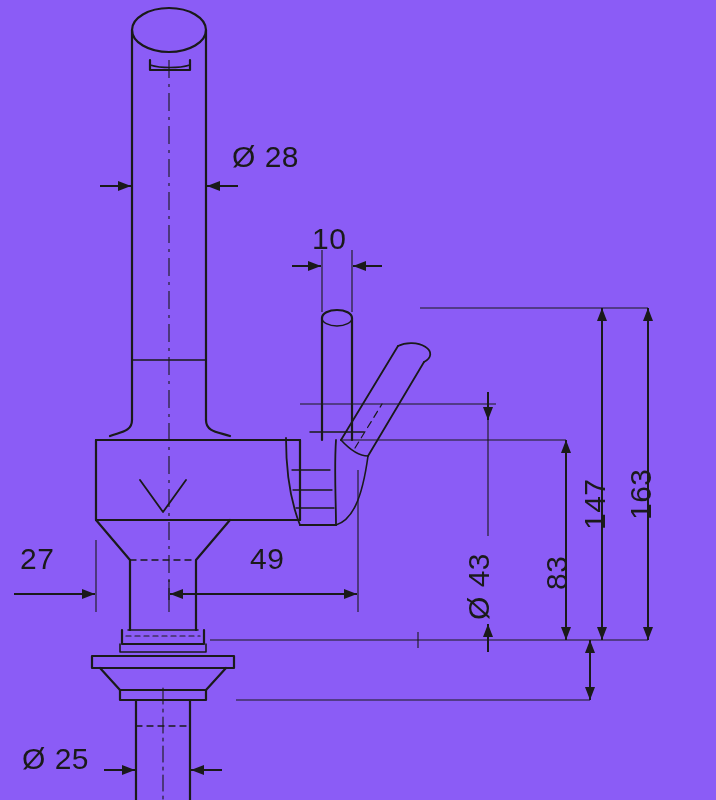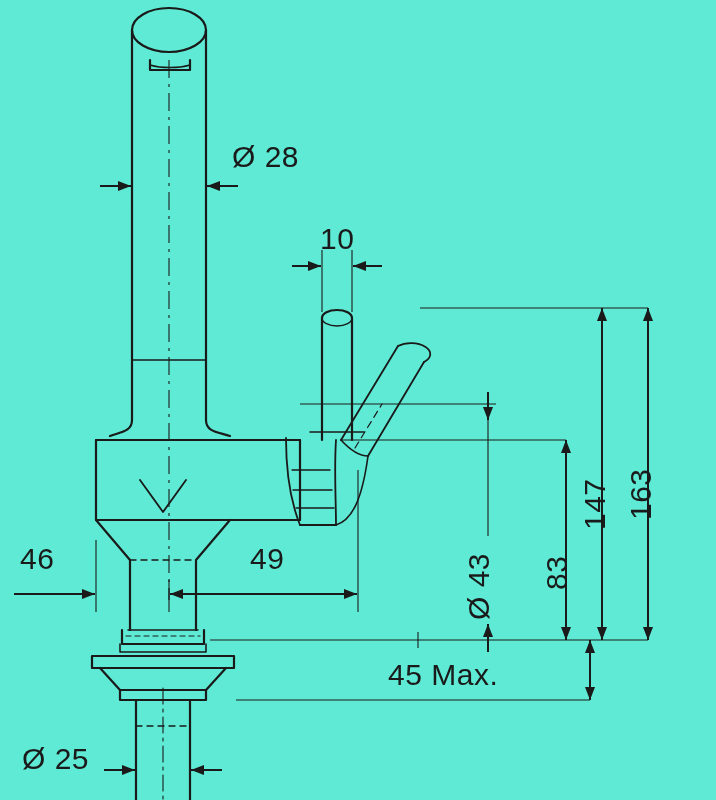--- a/index.html
+++ b/index.html
@@ -7,21 +7,21 @@
     padding: 0;
     background: #ffffff;
   }
   body {
     font-family: "Liberation Sans", sans-serif;
   }
   #stage {
     position: relative;
     width: 716px;
     height: 800px;
-    background: #5eead4;
+    background: #8b5cf6;
     overflow: hidden;
   }
   #stage svg {
     position: absolute;
     left: 0;
     top: 0;
   }
   .dim-text {
     position: absolute;
     font-family: "Liberation Sans", sans-serif;
@@ -179,31 +179,30 @@
       <path d="M222,770 L191,770" marker-end="url(#ar)"></path>
     </g>
 
     <g fill="none" stroke="#1a1a1a" stroke-width="1.1">
       <path d="M420,308 L648,308"></path>
     </g>
   </svg>
 
   <div class="dim-text" style="left:232px; top:140px;">Ø 28</div>
 
-  <div class="dim-text" style="left:320px; top:222px;">10</div>
-
-  <div class="dim-text" style="left:20px; top:542px;">46</div>
+  <div class="dim-text" style="left:312px; top:222px;">10</div>
+
+  <div class="dim-text" style="left:20px; top:542px;">27</div>
 
   <div class="dim-text" style="left:250px; top:542px;">49</div>
 
   <div class="dim-text rot90" style="left:462px; top:620px;">Ø 43</div>
 
   <div class="dim-text rot90" style="left:540px; top:590px;">83</div>
 
   <div class="dim-text rot90" style="left:578px; top:530px;">147</div>
 
   <div class="dim-text rot90" style="left:624px; top:520px;">163</div>
 
-  <div class="dim-text" style="left:388px; top:658px;">45 Max.</div>
 
   <div class="dim-text" style="left:22px; top:742px;">Ø 25</div>
 
 </div>
 
 </body></html>

